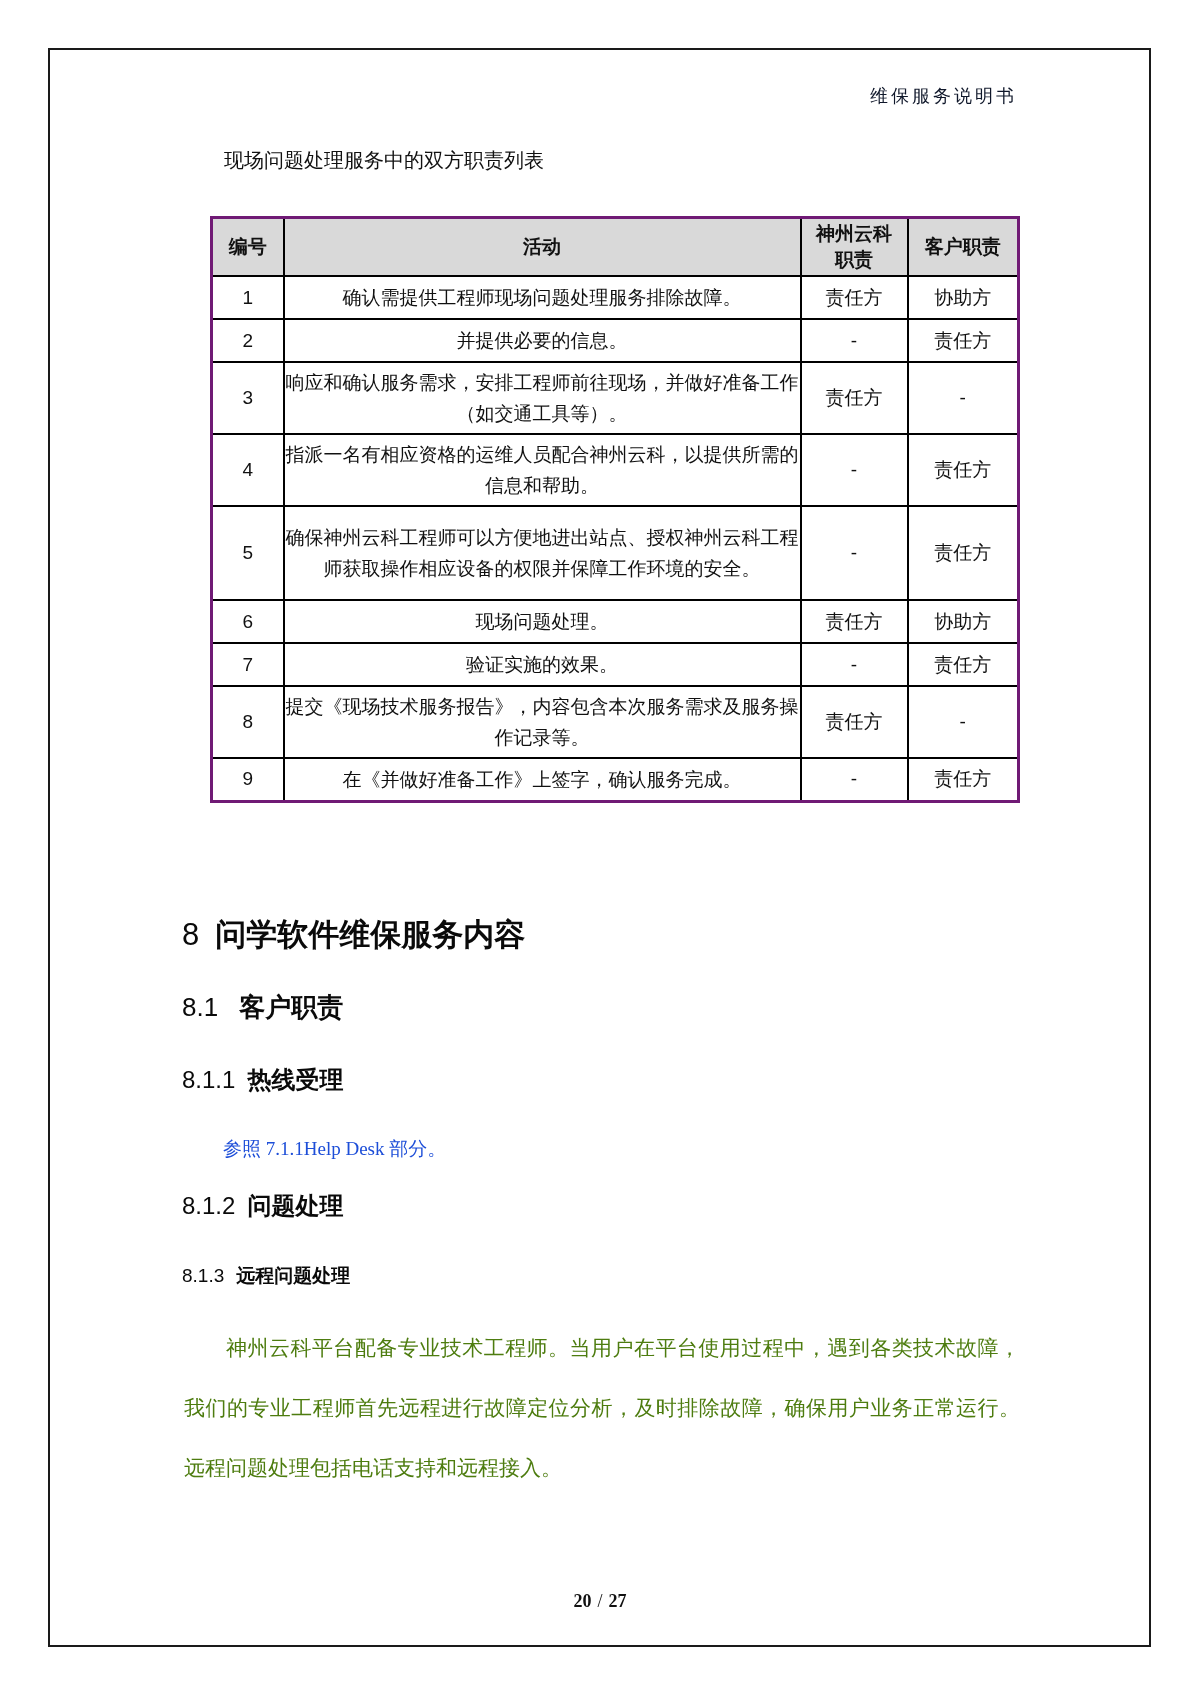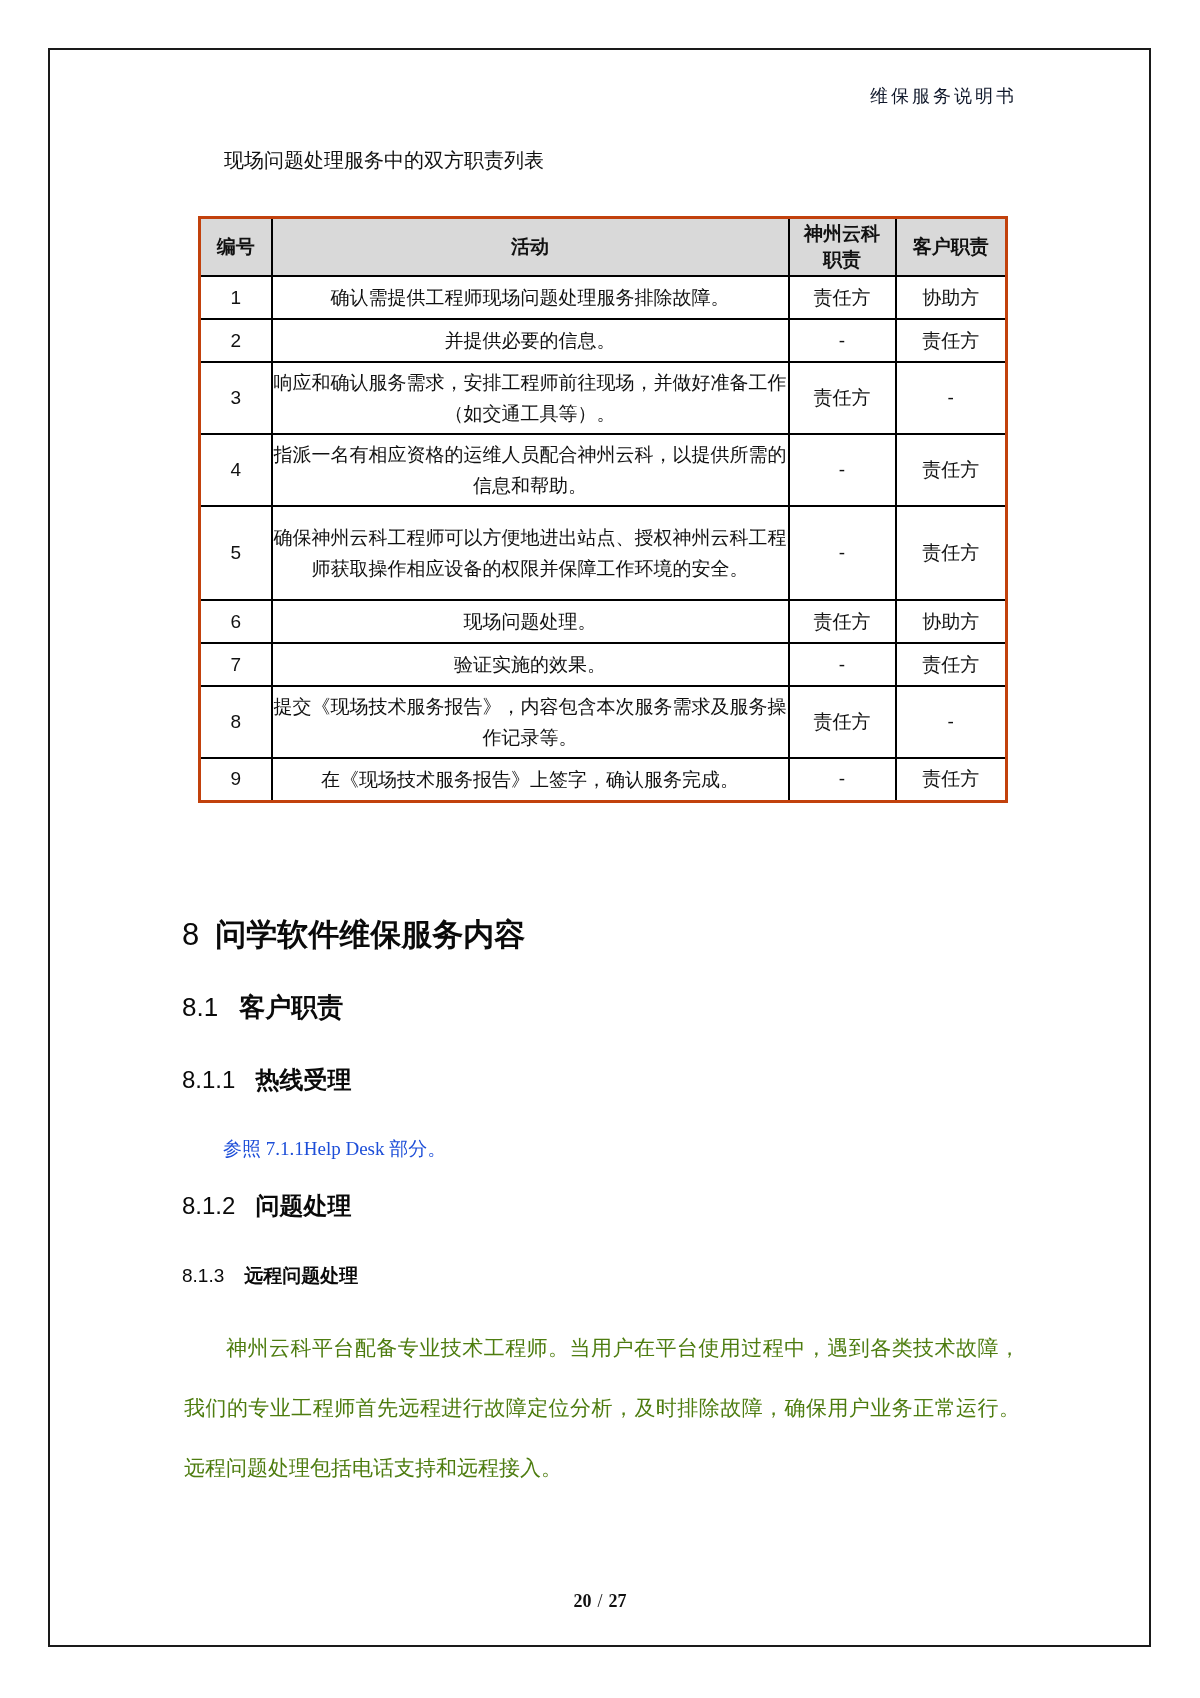--- a/index.html
+++ b/index.html
@@ -20,25 +20,25 @@
   .header-right{
     position:absolute;top:84px;right:183px;
     font-family:"Liberation Serif", serif;
     font-size:18px;letter-spacing:3px;color:#0f172a;
   }
   .caption{
     position:absolute;left:224px;top:147px;
     font-size:20px;color:#111;text-align:right;
   }
   table.resp{
-    position:absolute;left:198px;top:216px;
+    position:absolute;left:210px;top:216px;
     border-collapse:collapse;
     table-layout:fixed;
     width:807px;
-    border:3px solid #c2410c;
+    border:3px solid #701a75;
   }
   table.resp td, table.resp th{
     border:2px solid #000;
     font-size:19px;
     color:#111;
     padding:0;
     box-sizing:border-box;
     vertical-align:middle;
   }
   table.resp th{
@@ -56,21 +56,21 @@
   .heading{ position:absolute; white-space:nowrap; color:#0a0a0a;}
   .heading .hnum{ font-weight:400; }
   .heading .htxt{ font-weight:700;text-align:right; }
   .h-l1{ left:182px; top:914px; font-size:31px;}
   .h-l1 .htxt{ margin-left:16px;}
   .h-l2{ left:182px; top:990px; font-size:26px;}
   .h-l2 .htxt{ margin-left:21px;}
   .h-l3a{ left:182px; top:1064px; font-size:24px;}
   .h-l3b{ left:182px; top:1190px; font-size:24px;}
   .h-l3c{ left:182px; top:1263px; font-size:19px;}
-  .h-l3a .htxt,.h-l3b .htxt,.h-l3c .htxt{ margin-left:20px;}
+  .h-l3a .htxt,.h-l3b .htxt,.h-l3c .htxt{ margin-left:12px;}
   .refline{
     position:absolute;left:223px;top:1136px;
     font-family:Liberation Serif, serif;
     font-size:19px;color:#1d4ed8;
   }
   .bodypara{
     position:absolute;left:184px;top:1318px;width:836px;
     font-size:21px;line-height:60px;
     text-indent:42px;
     text-align:justify;
@@ -152,21 +152,21 @@
       <td class="c-role">责任方</td>
     </tr>
     <tr class="rh72">
       <td class="c-no">8</td>
       <td class="c-act">提交《现场技术服务报告》，内容包含本次服务需求及服务操作记录等。</td>
       <td class="c-role">责任方</td>
       <td class="c-role">-</td>
     </tr>
     <tr class="rh43">
       <td class="c-no">9</td>
-      <td class="c-act">在《现场技术服务报告》上签字，确认服务完成。</td>
+      <td class="c-act">在《并做好准备工作》上签字，确认服务完成。</td>
       <td class="c-role">-</td>
       <td class="c-role">责任方</td>
     </tr>
   </tbody>
     </table>
 
   <div class="heading h-l1">
     <span class="hnum">8</span><span class="htxt">问学软件维保服务内容</span>
   </div>
 

